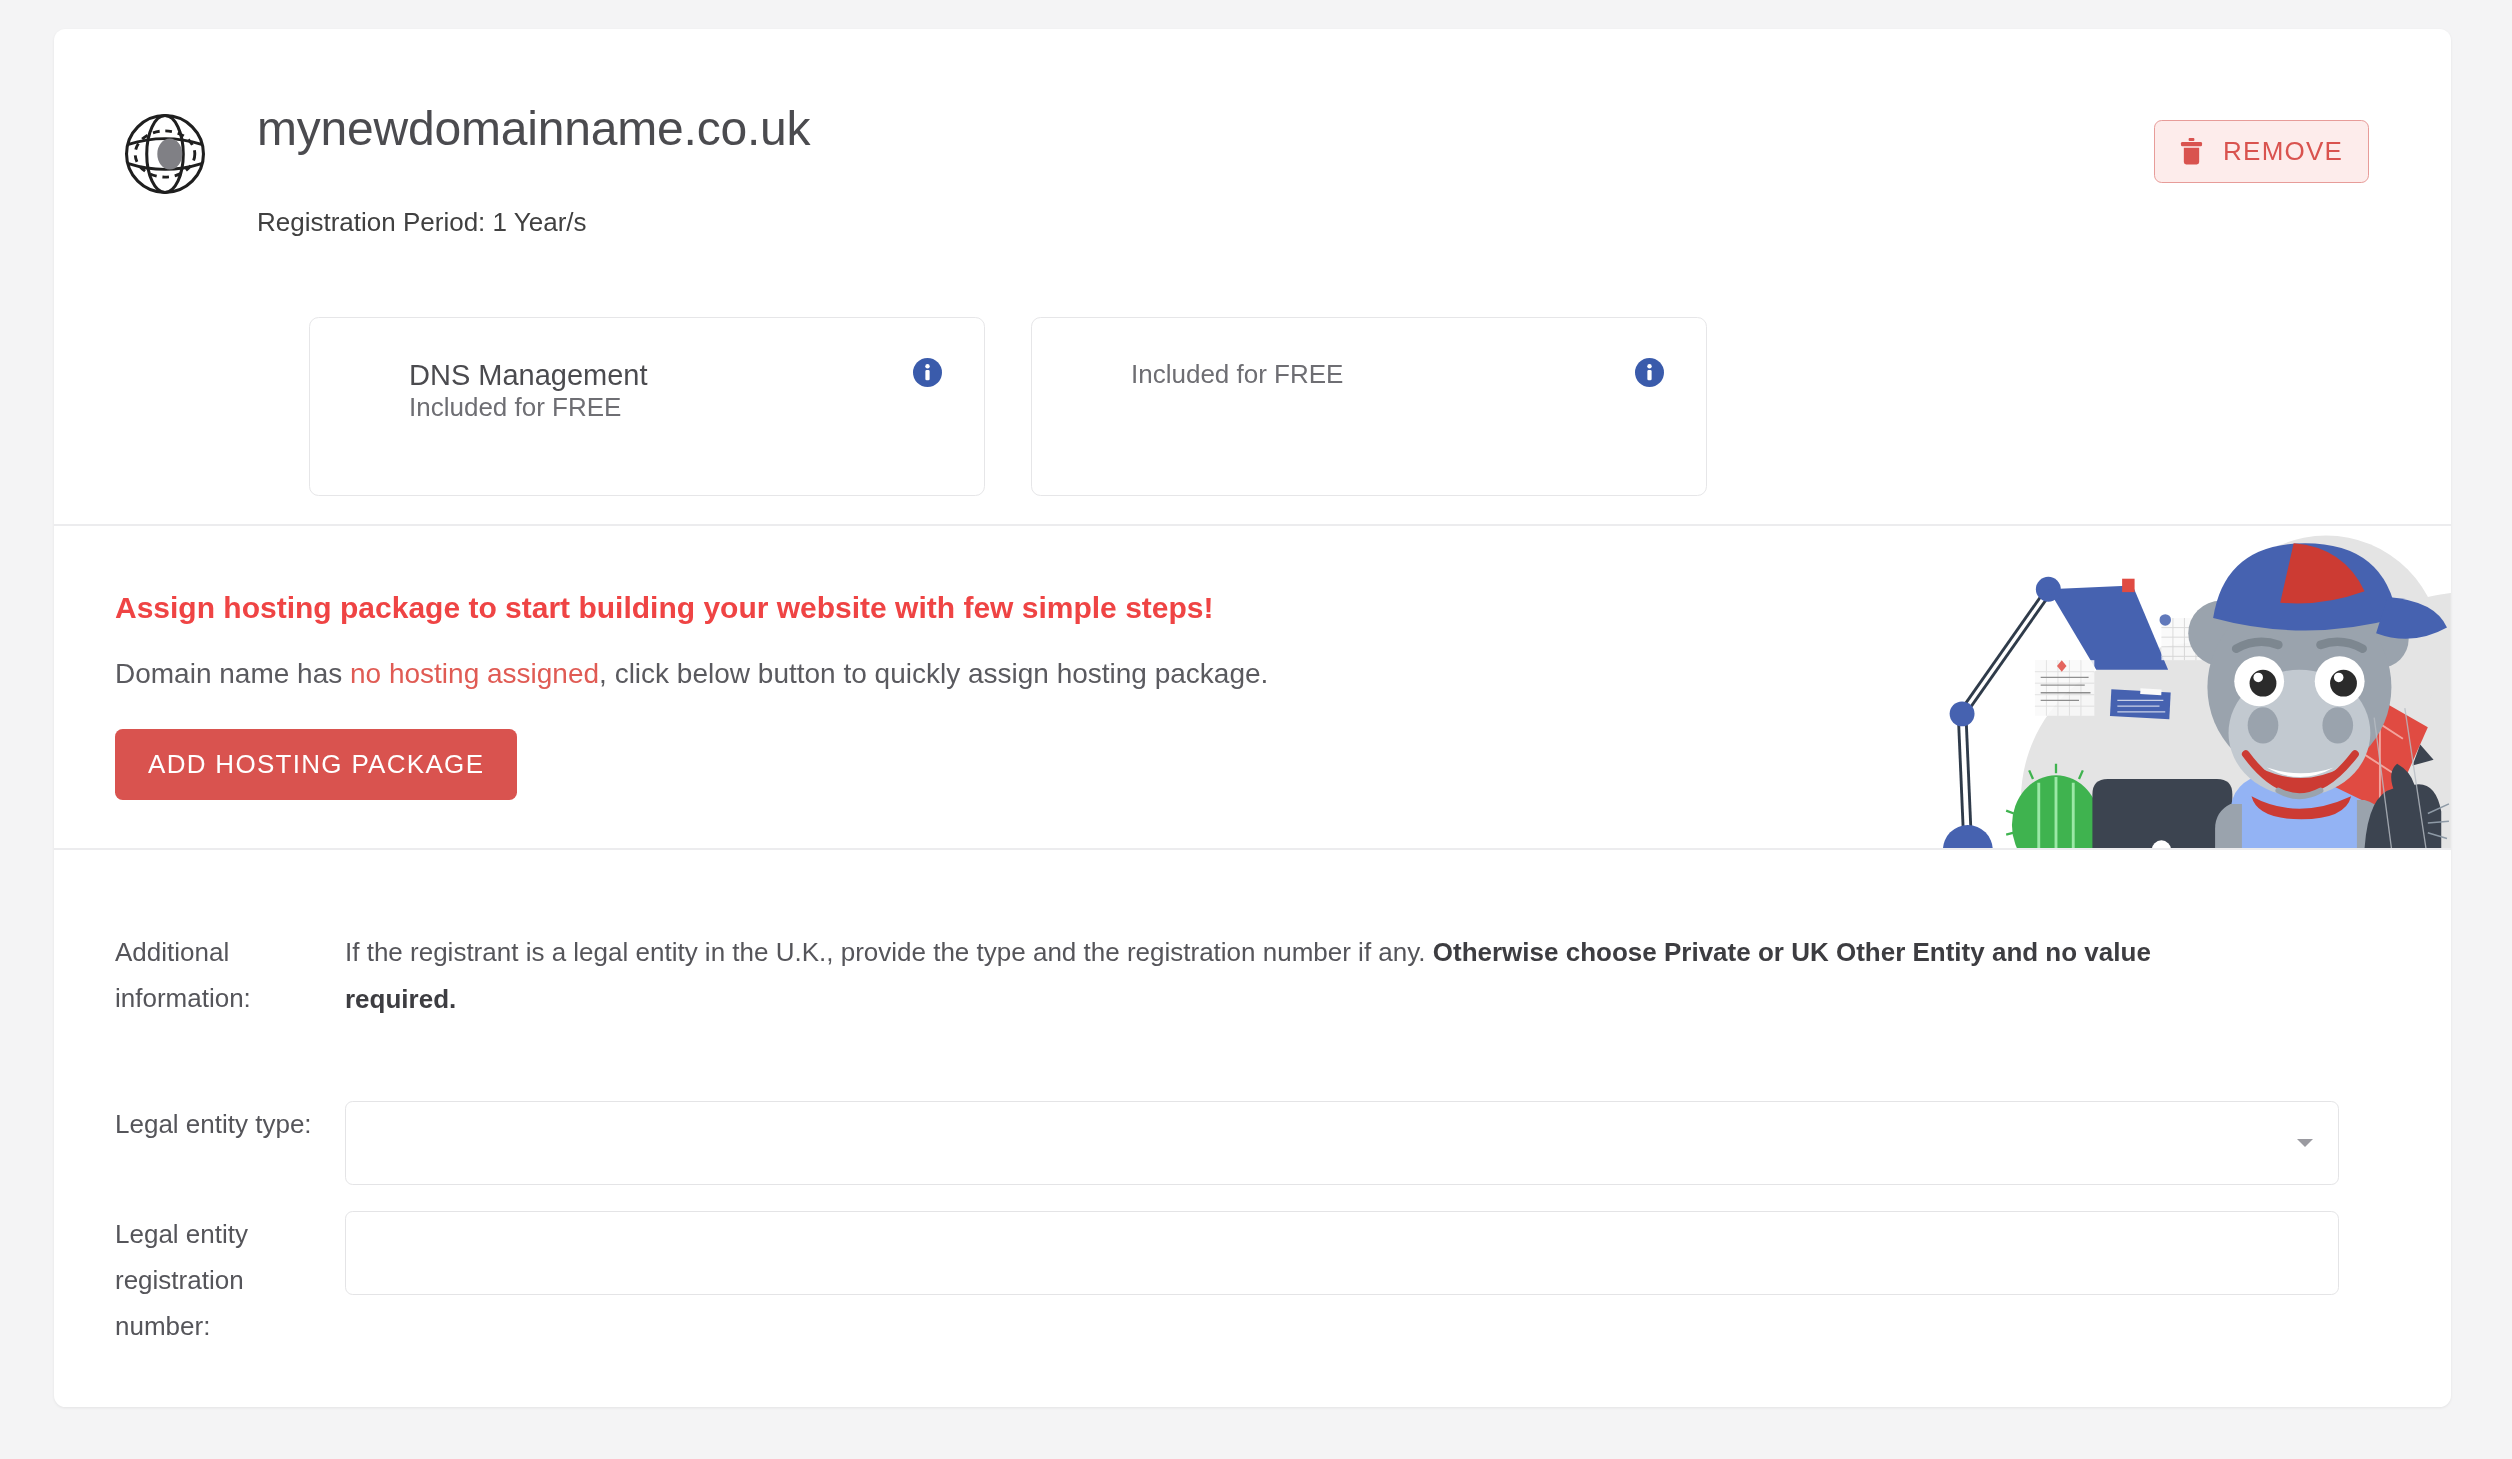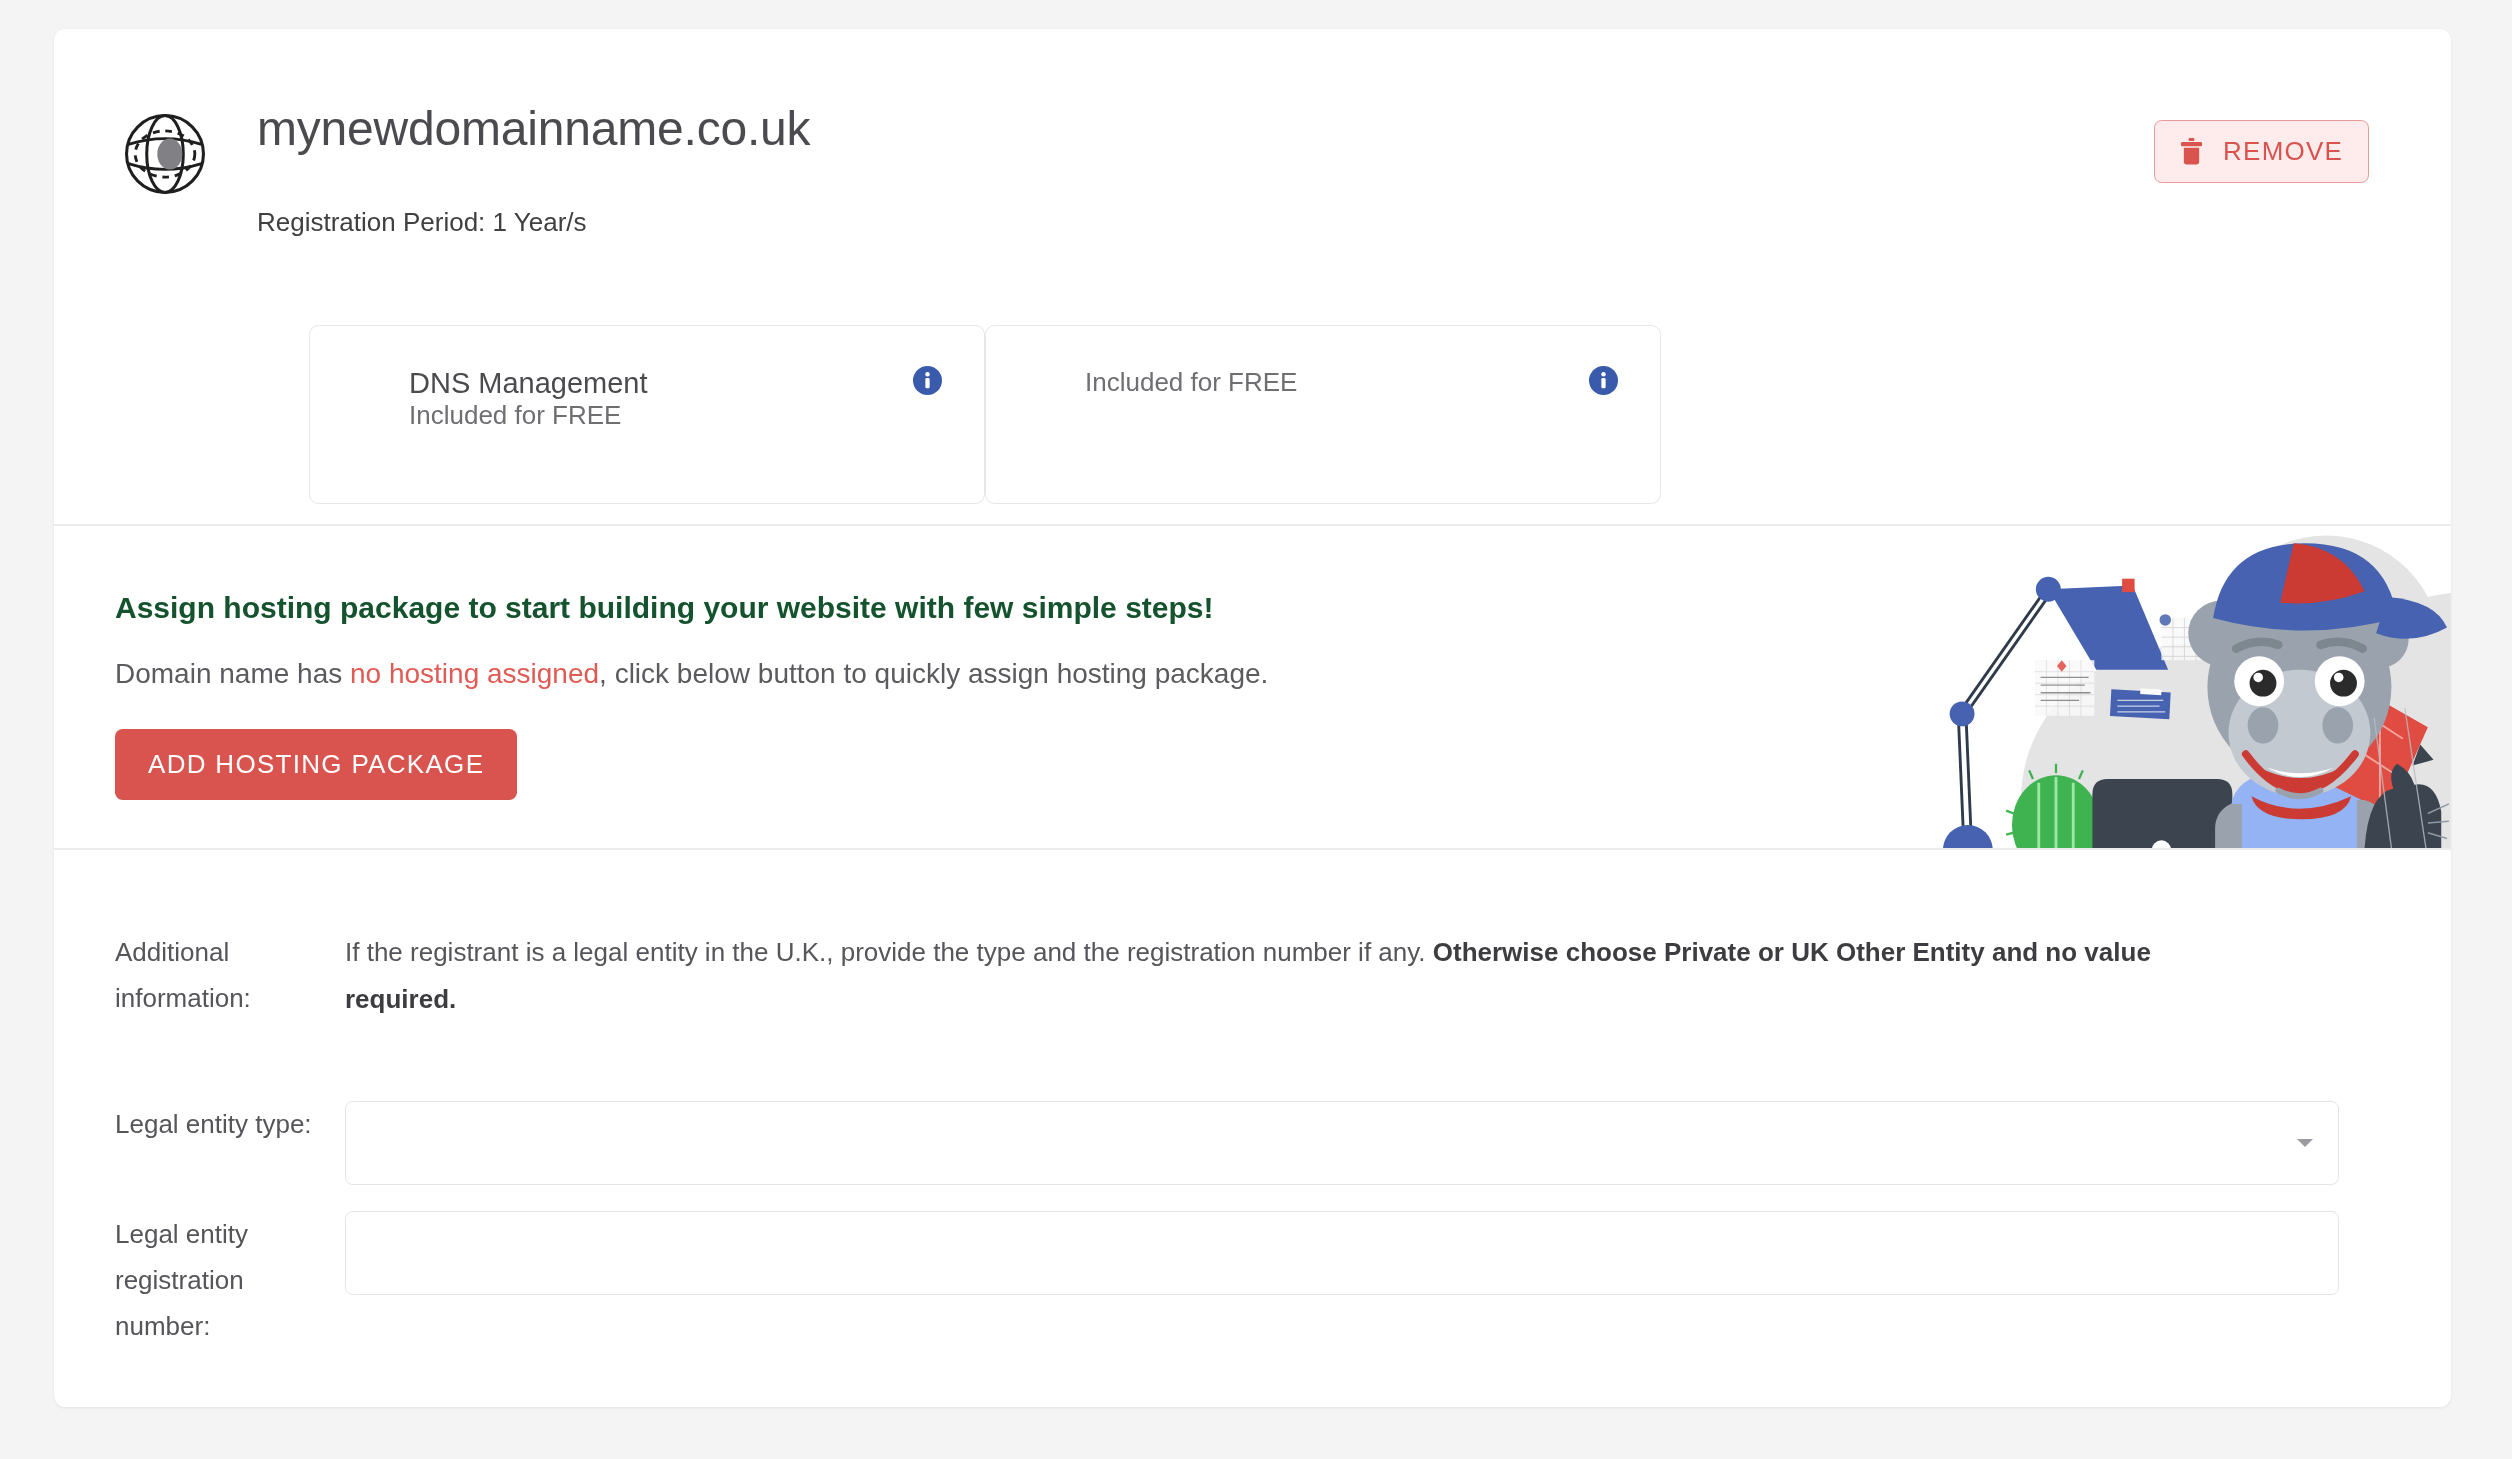--- a/index.html
+++ b/index.html
@@ -86,22 +86,23 @@
     font-size: 26px;
     color: #d9534f;
     letter-spacing: 1.2px;
   }
   .trash-icon { width: 23px; height: 27px; display:block; }
 
   
   .feature-cards {
     position: absolute;
     left: 255px;
-    top: 296px;
+    top: 288px;
     display: flex;
+    gap: 46px;
   }
   .feature-card {
     position: relative;
     width: 676px;
     height: 179px;
     box-sizing: border-box;
     border: 1px solid #e6e6e8;
     border-radius: 9.6px;
     background: #fff;
     padding: 41px 0 0 99px;
@@ -144,21 +145,21 @@
     height: 322px;
     overflow: hidden;
   }
 
   .hosting-heading {
     position: absolute;
     left: 61px;
     top: 65px;
     font-size: 30px;
     font-weight: bold;
-    color: #14532d;
+    color: #ef4444;
     white-space: nowrap;
   }
 
   .hosting-sub {
     position: absolute;
     left: 61px;
     top: 132px;
     font-size: 28px;
     color: #5a5a5f;
     white-space: nowrap;

